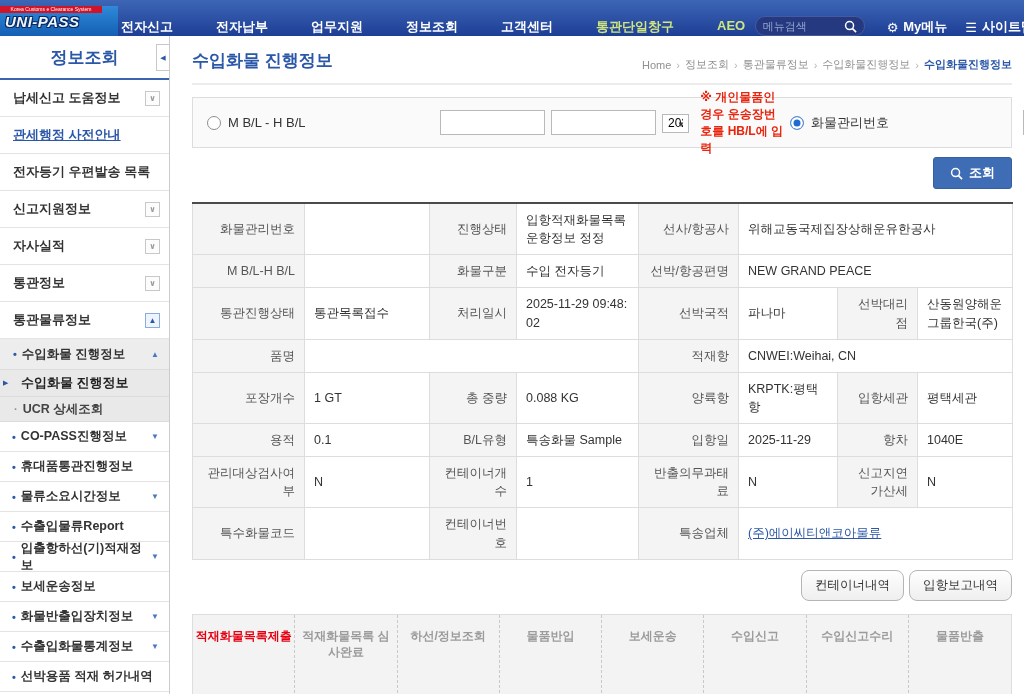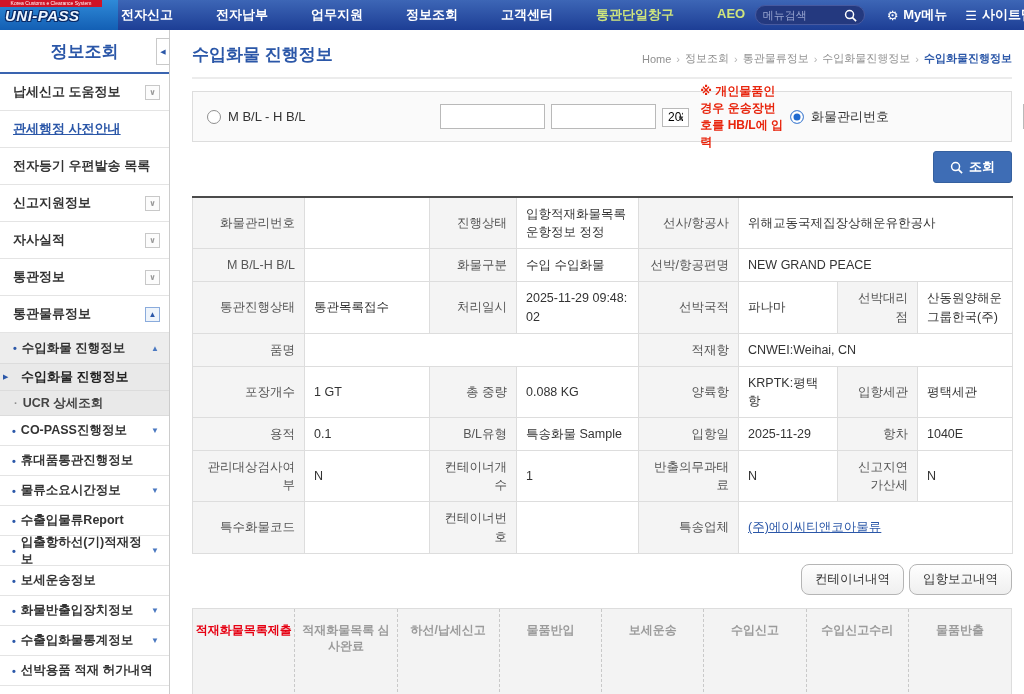--- a/index.html
+++ b/index.html
@@ -1,19 +1,19 @@
 <!DOCTYPE html>
 <html><head>
 <meta charset="utf-8">
 <style>
 *{margin:0;padding:0;box-sizing:border-box}
 html,body{width:1024px;height:694px;overflow:hidden;background:#fff;
   font-family:"Liberation Sans","DejaVu Sans",sans-serif}
 
-.topbar{height:30px;background:linear-gradient(#3d66b6,#1d3e95);display:flex;align-items:center;overflow:hidden}
+.topbar{height:36px;background:linear-gradient(#3d66b6,#1d3e95);display:flex;align-items:flex-end;overflow:hidden}
 .logo{width:118px;height:30px;background:linear-gradient(#2f8ad8,#135fb4);position:relative;flex:0 0 auto;cursor:pointer}
 .logo-strip{position:absolute;top:0;left:0;right:16px;height:7px;background:#d01326;color:#fff;font-size:5px;line-height:7px;text-align:center;white-space:nowrap;overflow:hidden}
 .logo-text{position:absolute;top:7px;left:5px;font-size:15px;font-weight:bold;font-style:italic;color:#eef6ff;letter-spacing:.5px;
   text-shadow:1px 1px 0 #0a2a66,-1px 1px 0 #0a2a66,1px -1px 0 #0a2a66,-1px -1px 0 #0a2a66}
 .topnav{display:flex;gap:43px;margin-left:3px}
 .navitem{color:#fff;font-size:13px;font-weight:bold;cursor:pointer;white-space:nowrap}
 .navitem.hl{color:#cfe57d}
 .search-pill{margin-left:auto;width:110px;height:20px;background:#24397f;border:1px solid #47599f;border-radius:10px;display:flex;align-items:center;padding:0 7px;gap:4px}
 .search-pill input{flex:1;min-width:0;background:transparent;border:none;outline:none;color:#cdd6f0;font-size:11px}
 .search-pill input::placeholder{color:#97a4cf}
@@ -286,21 +286,21 @@
             <td></td>
         <th>진행상태</th>
             <td>입항적재화물목록 운항정보 정정</td>
         <th>선사/항공사</th>
             <td colspan="3">위해교동국제집장상해운유한공사</td>
       </tr>
       <tr>
         <th>M B/L-H B/L</th>
             <td></td>
         <th>화물구분</th>
-            <td>수입 수입화물</td>
+            <td>수입 전자등기</td>
         <th>선박/항공편명</th>
             <td colspan="3">NEW GRAND PEACE</td>
       </tr>
       <tr>
         <th>통관진행상태</th>
             <td>통관목록접수</td>
         <th>처리일시</th>
             <td>2025-11-29 09:48:02</td>
         <th>선박국적</th>
             <td>파나마</td>
@@ -362,21 +362,21 @@
     <div class="steps">
       <div class="step active">
         <div class="step-label">적재화물목록제출</div>
 
       </div>
       <div class="step">
         <div class="step-label">적재화물목록 심사완료</div>
 
       </div>
       <div class="step">
-        <div class="step-label">하선/납세신고</div>
+        <div class="step-label">하선/정보조회</div>
 
       </div>
       <div class="step">
         <div class="step-label">물품반입</div>
 
       </div>
       <div class="step">
         <div class="step-label">보세운송</div>
 
       </div>

